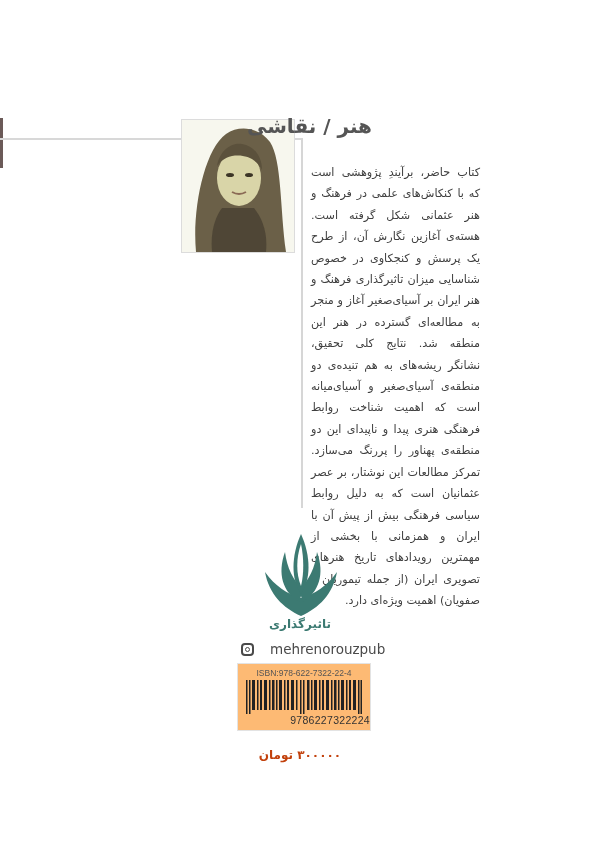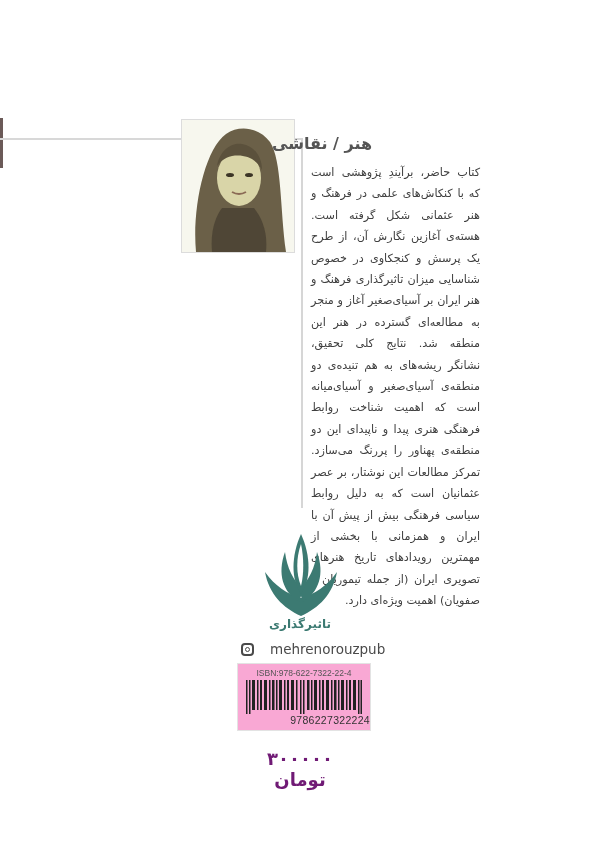--- a/index.html
+++ b/index.html
@@ -9,22 +9,22 @@
   }
   .left-edge { position:absolute; left:0; top:118px; width:3px; height:50px; background:#6b5a58; }
   .hline { position:absolute; left:0; top:138px; width:302px; height:2px; background:#d8d8d8; }
   .vline { position:absolute; left:301px; top:138px; width:2px; height:370px; background:#d6d6d6; }
   .photo {
     position:absolute; left:181px; top:119px; width:112px; height:132px;
     border:1px solid #dcdcdc; background:#fbfbf6; overflow:hidden;
   }
   .photo svg { display:block; }
   .heading {
-    position:absolute; right:228px; top:134px; direction:rtl;
-    font-size:16px; font-weight:bold; color:#555;
+    position:absolute; right:228px; top:114px; direction:rtl;
+    font-size:20px; font-weight:bold; color:#555;
   }
   .blurb {
     position:absolute; left:311px; top:162px; width:169px; direction:rtl; text-align:justify;
     font-size:11.2px; line-height:21.4px; color:#404040;
   }
   .blurb p { margin:0; }
   .logo { position:absolute; left:263px; top:532px; width:76px; height:84px; }
   .publisher {
     position:absolute; left:250px; top:617px; width:100px; text-align:center; direction:rtl;
     font-size:12px; font-weight:bold; color:#3c7a72;
@@ -33,28 +33,28 @@
     position:absolute; left:241px; top:639px; height:20px; display:flex; align-items:center; gap:16px;
     font-size:13.5px; color:#4a4a4a;
   }
   .ig-icon {
     width:13px; height:13px; border:2px solid #4a4a4a; border-radius:4px; position:relative; box-sizing:border-box;
   }
   .ig-icon::after {
     content:""; position:absolute; left:2px; top:2px; width:5px; height:5px; border:1.5px solid #4a4a4a; border-radius:50%; box-sizing:border-box;
   }
   .barcode {
-    position:absolute; left:237px; top:663px; width:132px; height:66px; border:1px solid #e3e3e3; background:#f9a8d4;
+    position:absolute; left:237px; top:663px; width:132px; height:66px; border:1px solid #e3e3e3; background:#fdba74;
   }
   .isbn-text { position:absolute; left:0; right:0; top:4px; text-align:center; font-size:8.5px; color:#555; font-family:"Liberation Sans", sans-serif; }
   .bars { position:absolute; left:8px; top:16px; width:116px; height:34px; }
   .ean-text { position:absolute; left:0; right:0; top:50px; text-align:right; font-size:10.5px; color:#333; font-family:"Liberation Sans", sans-serif; letter-spacing:0.3px; }
   .price {
     position:absolute; left:240px; top:748px; width:120px; text-align:center; direction:rtl;
-    font-size:18px; font-weight:bold; color:#701a75;
+    font-size:12px; font-weight:bold; color:#c2410c;
   }
 </style>
 </head>
 <body>
 
 <div class="left-edge"></div>
 <div class="hline"></div>
 <div class="vline"></div>
 
 <div class="photo">

